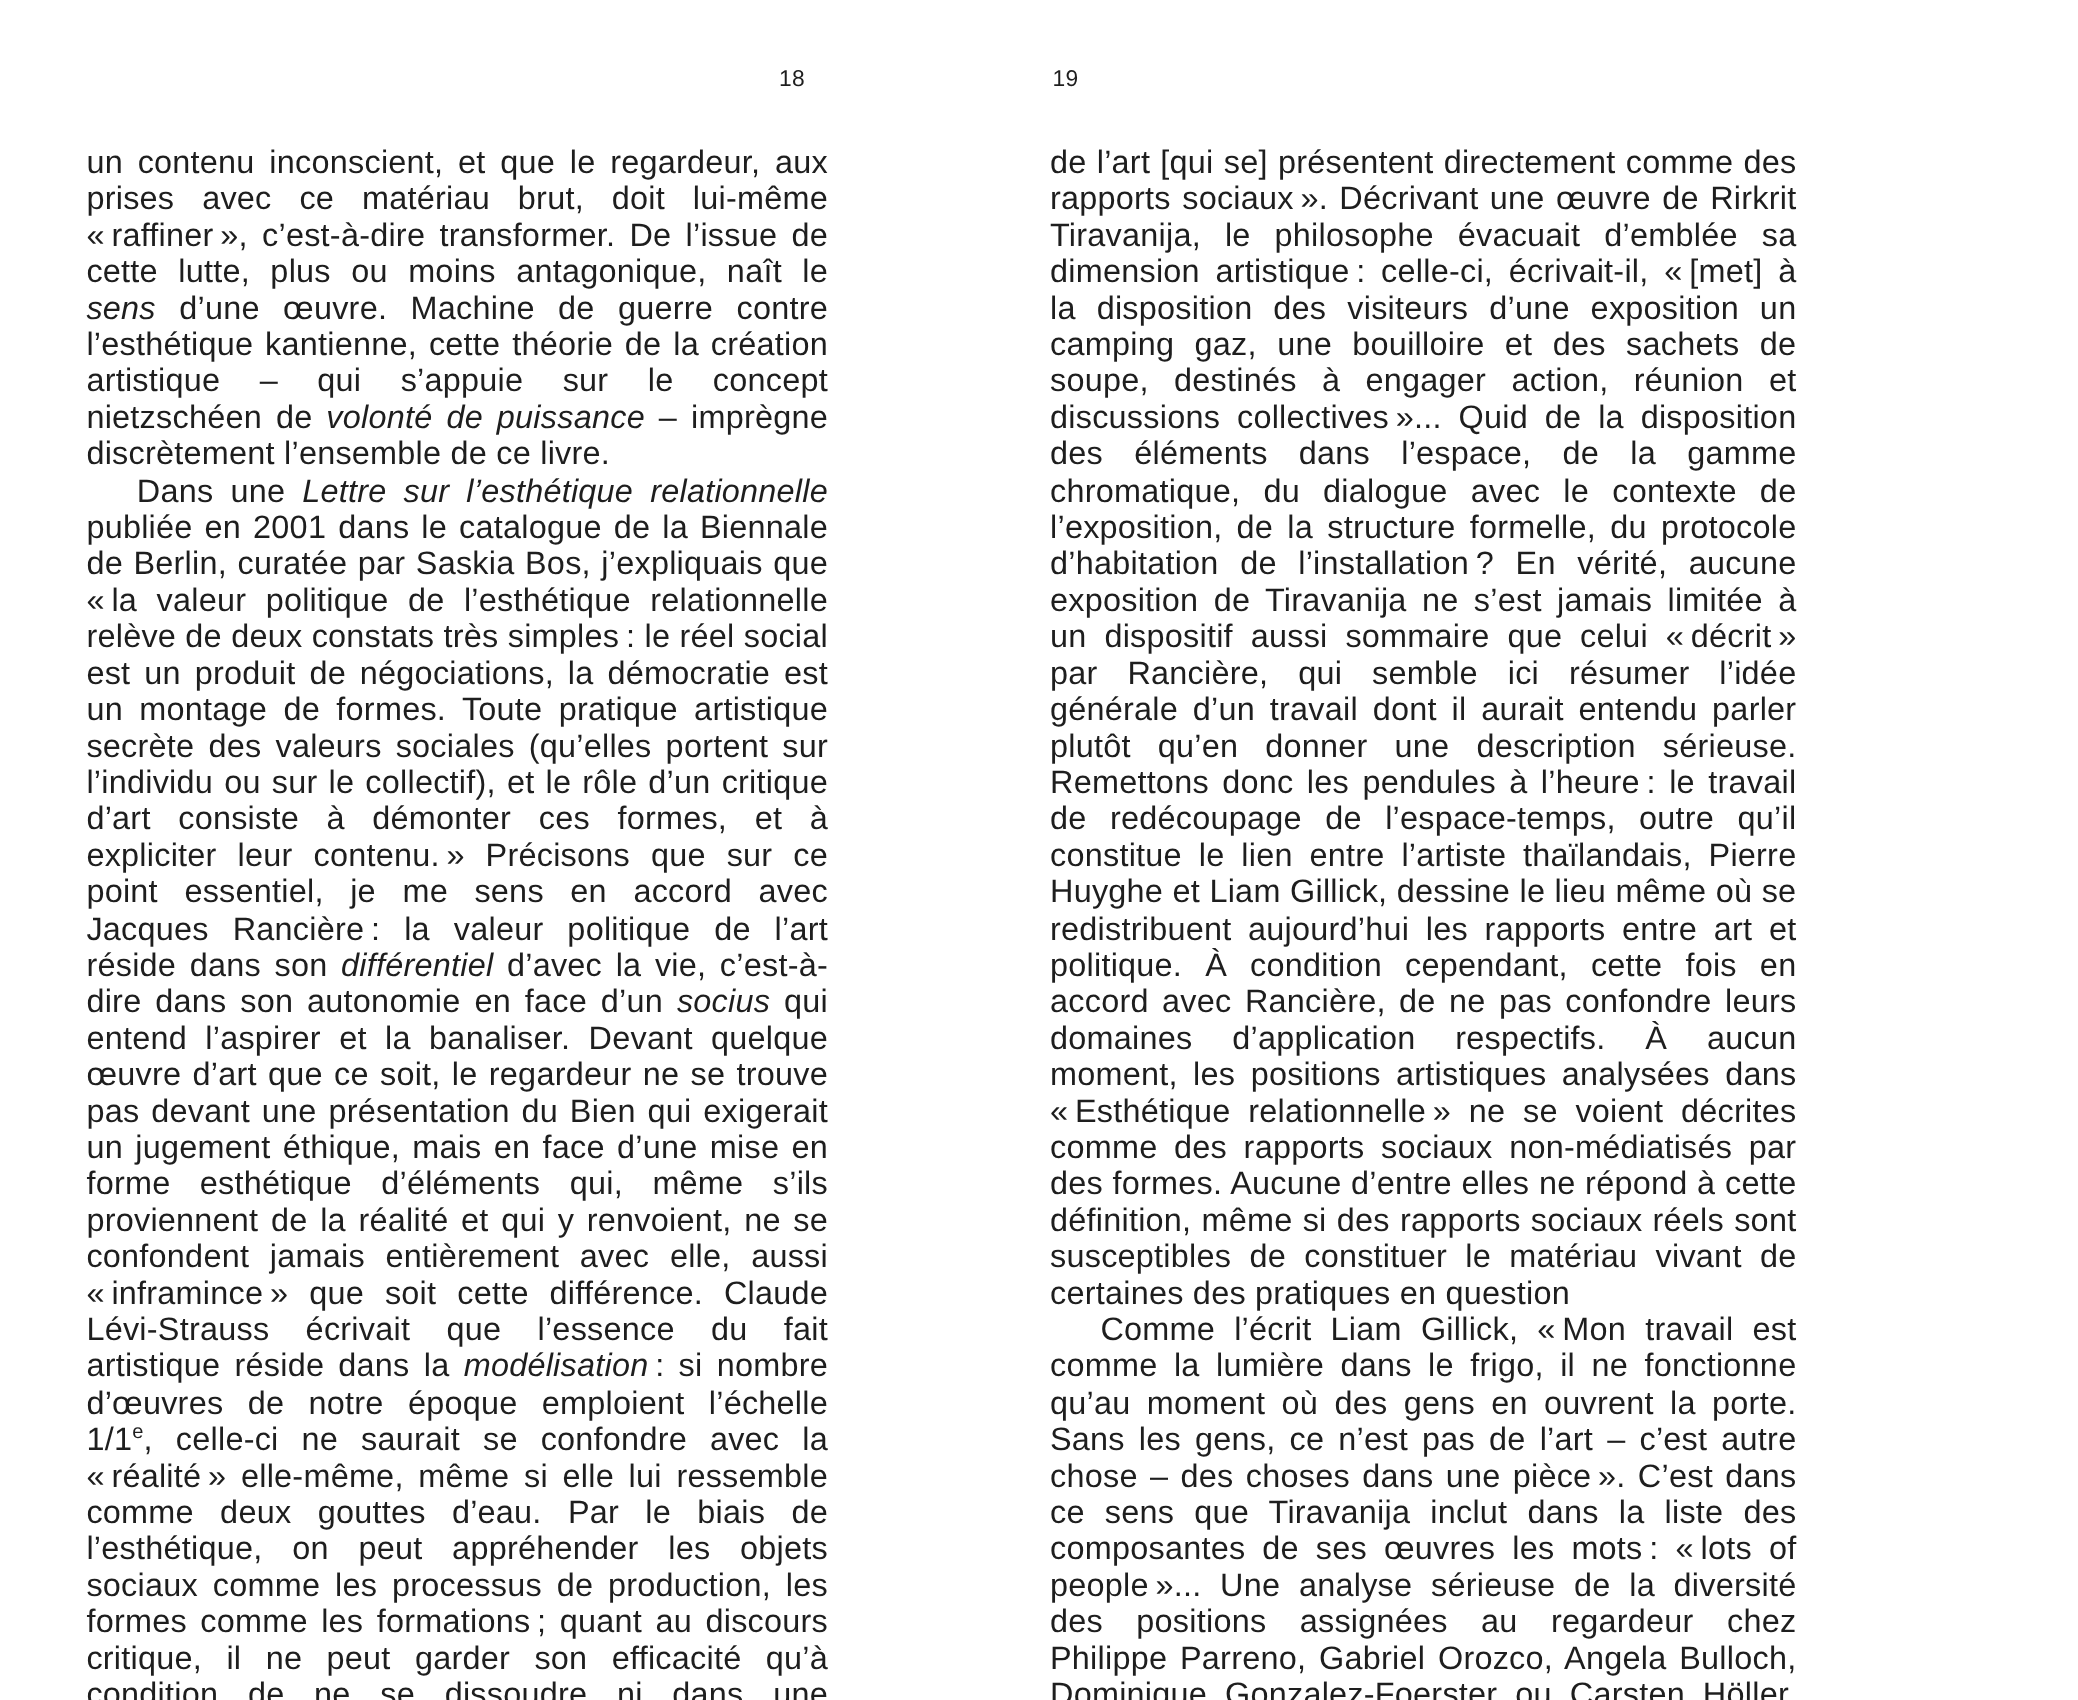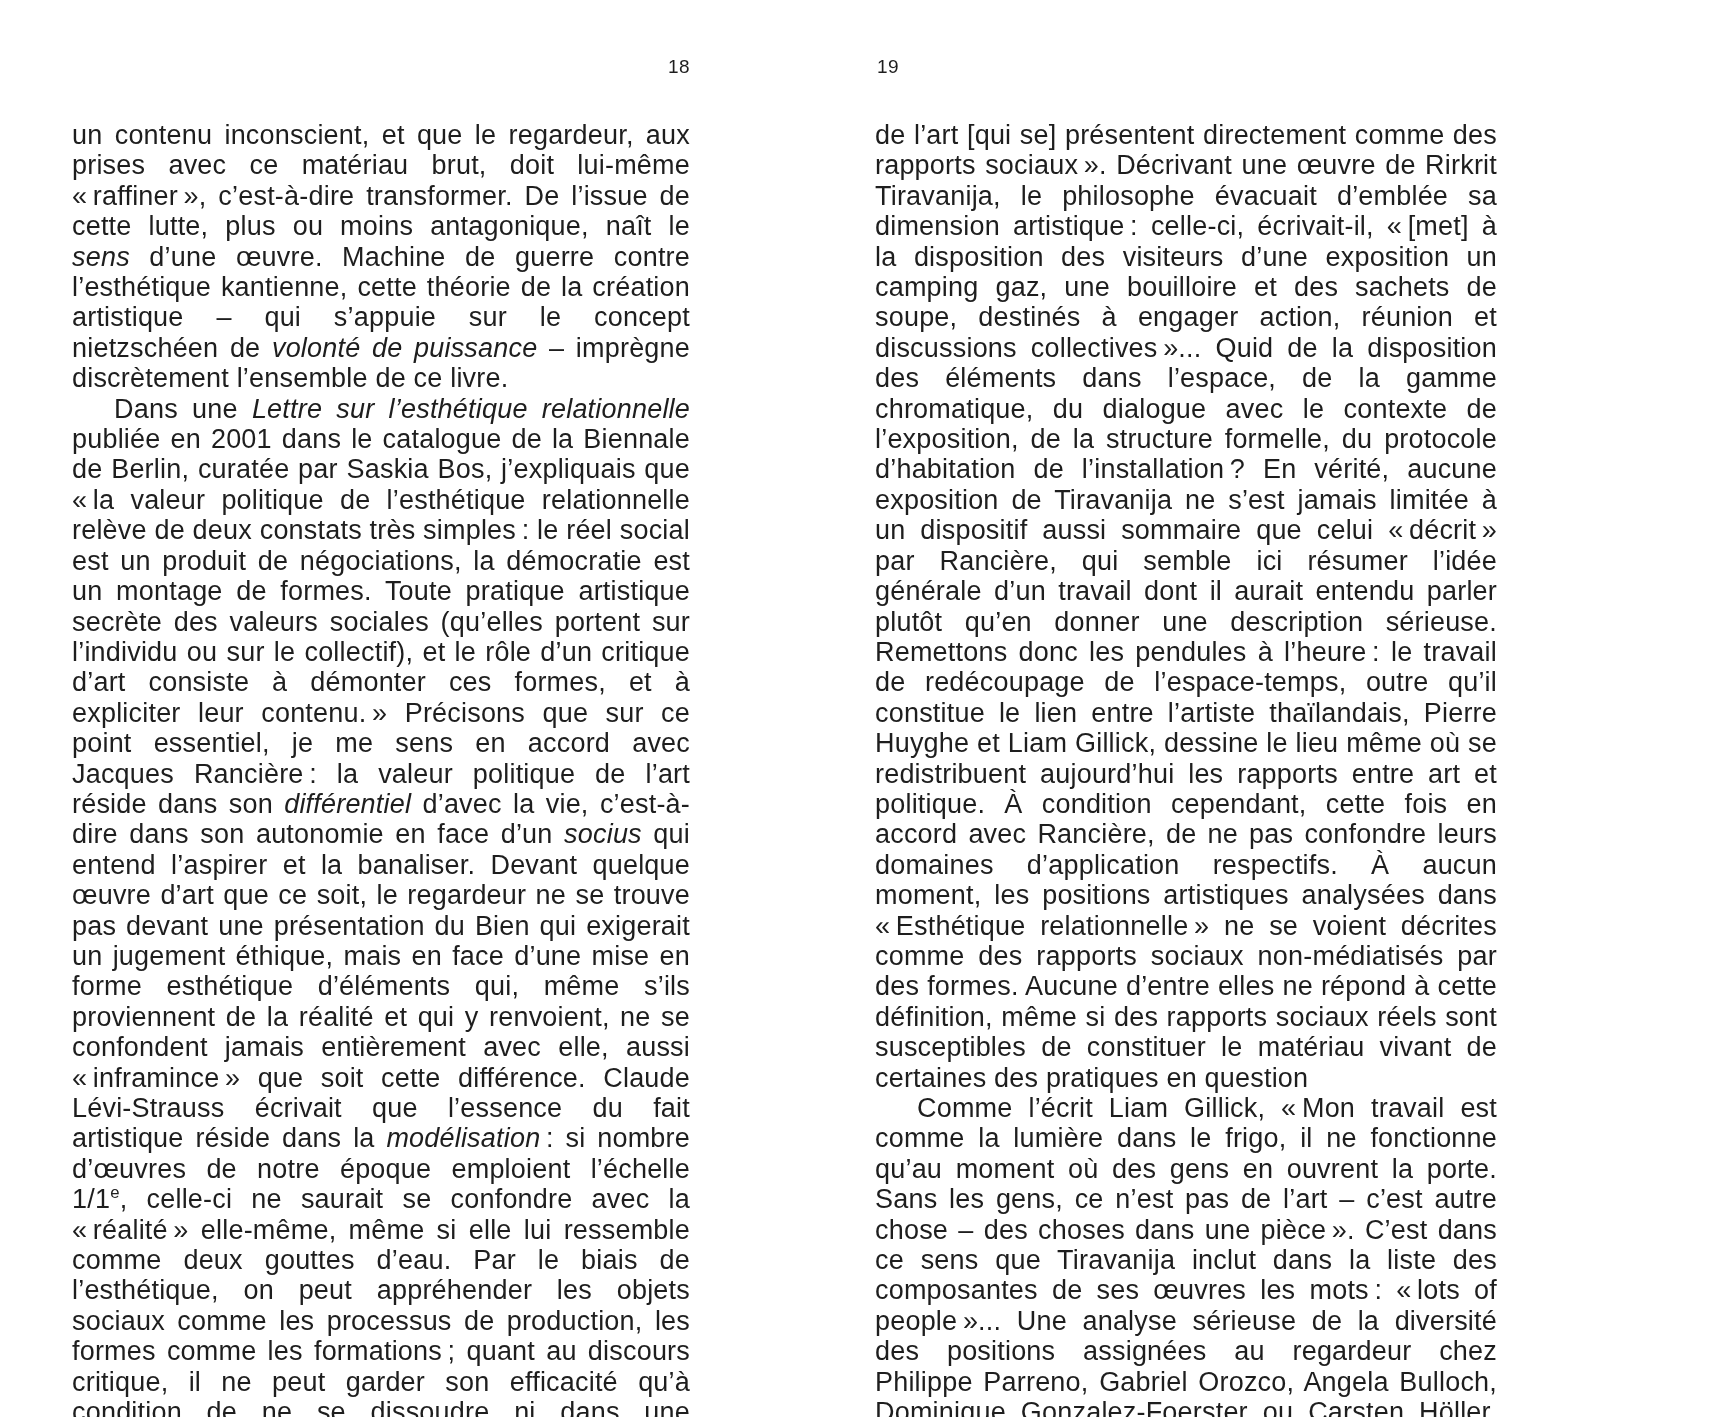--- a/index.html
+++ b/index.html
@@ -26,21 +26,21 @@
     height: 100%;
   }
   .page-left  { left: 72px;  width: 618px; }
   .page-right { left: 875px; width: 622px; text-decoration: underline; }
   .folio {
     position: absolute;
     top: 56px;
     font-size: 19px;
     letter-spacing: 0.4px;
   }
-  .folio-left  { right: 0; text-align: left; }
+  .folio-left  { right: 19px; text-align: left; }
   .folio-right { left: 2px;  text-align: left; }
   .text-column {
     position: absolute;
     top: 120px;
     left: 0;
     right: 0;
     text-align: justify;
     font-size: 27px;
     line-height: 30.4px;
     letter-spacing: 0.2px;

